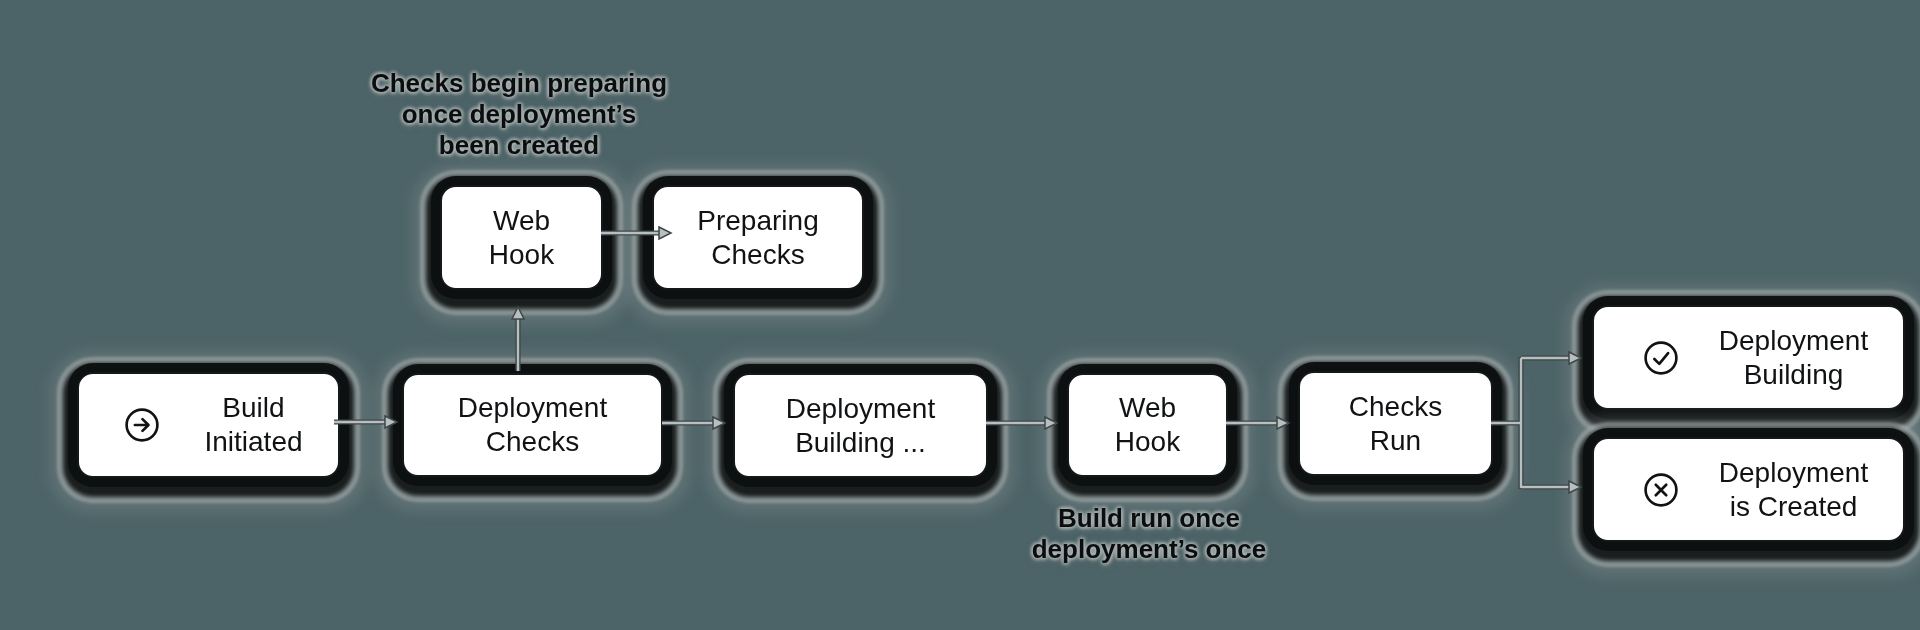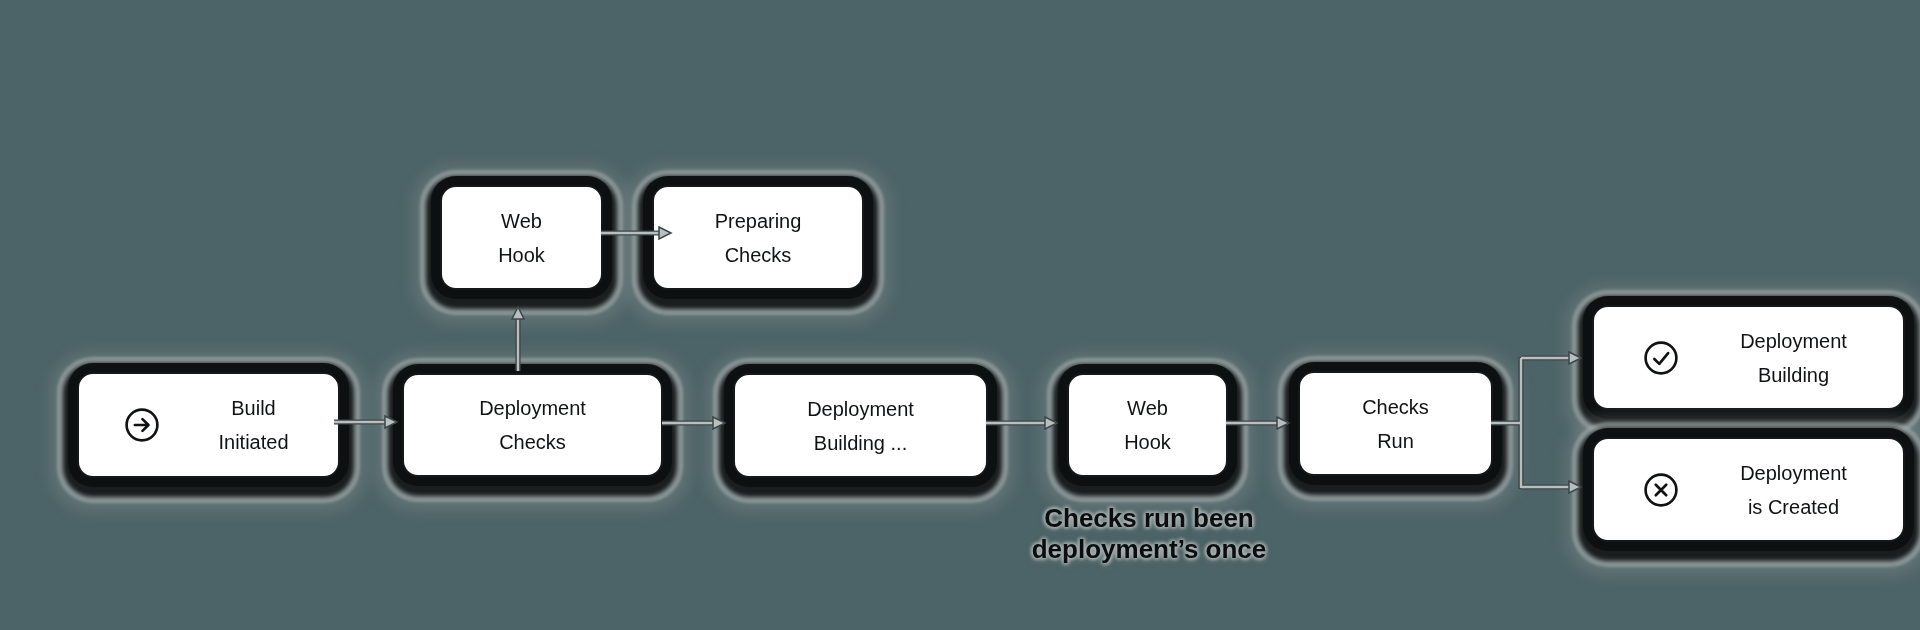--- a/index.html
+++ b/index.html
@@ -15,21 +15,21 @@
   .node {
     position: absolute;
     box-sizing: border-box;
     display: flex;
     align-items: center;
     justify-content: center;
     background: #ffffff;
     border: 2px solid #141819;
     border-radius: 16px;
     color: #101214;
-    font-size: 20px;
+    font-size: 28px;
     font-weight: 500;
     line-height: 34px;
     box-shadow:
       0 0 0 9px rgba(13,16,17,0.97),
       0 5px 4px 14px rgba(16,19,20,0.92),
       0 5px 3px 20px rgba(172,178,178,0.60),
       0 7px 14px 28px rgba(148,155,155,0.28);
     z-index: 1;
   }
   .node .label {
@@ -69,23 +69,28 @@
       1px 0 4px rgba(176,184,184,0.85),
       -1px 0 4px rgba(176,184,184,0.85),
       0 3px 7px rgba(118,126,128,0.65);
   }
 </style>
 </head>
 <body>
 
 <div class="canvas">
 
+  <div class="ann" style="left:358px; top:68px; width:322px;">
+    <div>Checks begin preparing</div>
+    <div>once deployment’s</div>
+    <div>been created</div>
+  </div>
 
   <div class="ann" style="left:988px; top:503px; width:322px;">
-    <div>Checks run been</div>
+    <div>Build run once</div>
     <div>deployment’s once</div>
   </div>
 
   <div class="node has-icon" style="left:77px; top:372px; width:263px; height:106px; padding:0 14px 0 44px;justify-content:flex-end;">
     <span class="icon">
       <svg viewBox="0 0 40 40" fill="none">
         <circle cx="20" cy="20" r="16.2" stroke="#101214" stroke-width="2.8"></circle>
         <path d="M12.5 20 H26 M20.5 13.8 L26.8 20 L20.5 26.2" stroke="#101214" stroke-width="2.8" stroke-linecap="round" stroke-linejoin="round"></path>
       </svg>
     </span>

